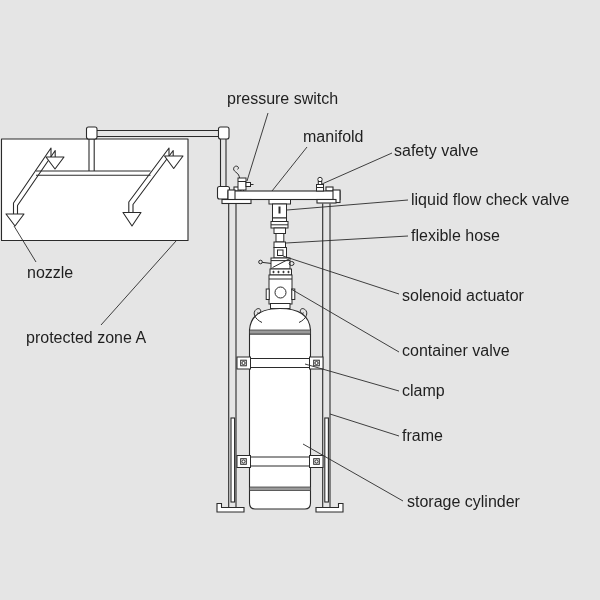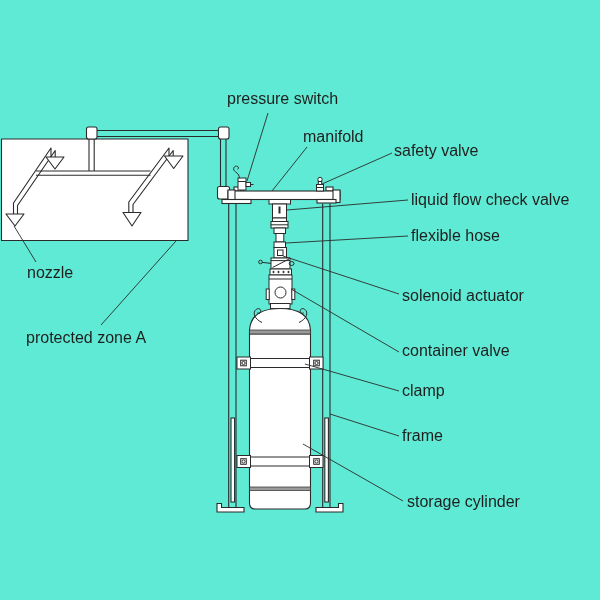--- a/index.html
+++ b/index.html
@@ -1,16 +1,16 @@
 <!DOCTYPE html>
 <html><head>
 <meta charset="utf-8">
 <style>
   html,body{margin:0;padding:0;background:#fff;}
-  #stage{position:relative;width:600px;height:600px;background:#5eead4;overflow:hidden;}
+  #stage{position:relative;width:600px;height:600px;background:#e5e5e5;overflow:hidden;}
   svg{display:block;}
   .leader{stroke:#2b2b2b;stroke-width:0.9;fill:none;}
   .dlabel{font-family:"Liberation Sans",sans-serif;fill:#1f1f1f;}
 </style>
 </head>
 <body>
 
 <div id="stage">
 <svg id="diagram-svg" width="600" height="600" viewBox="0 0 600 600">
 

